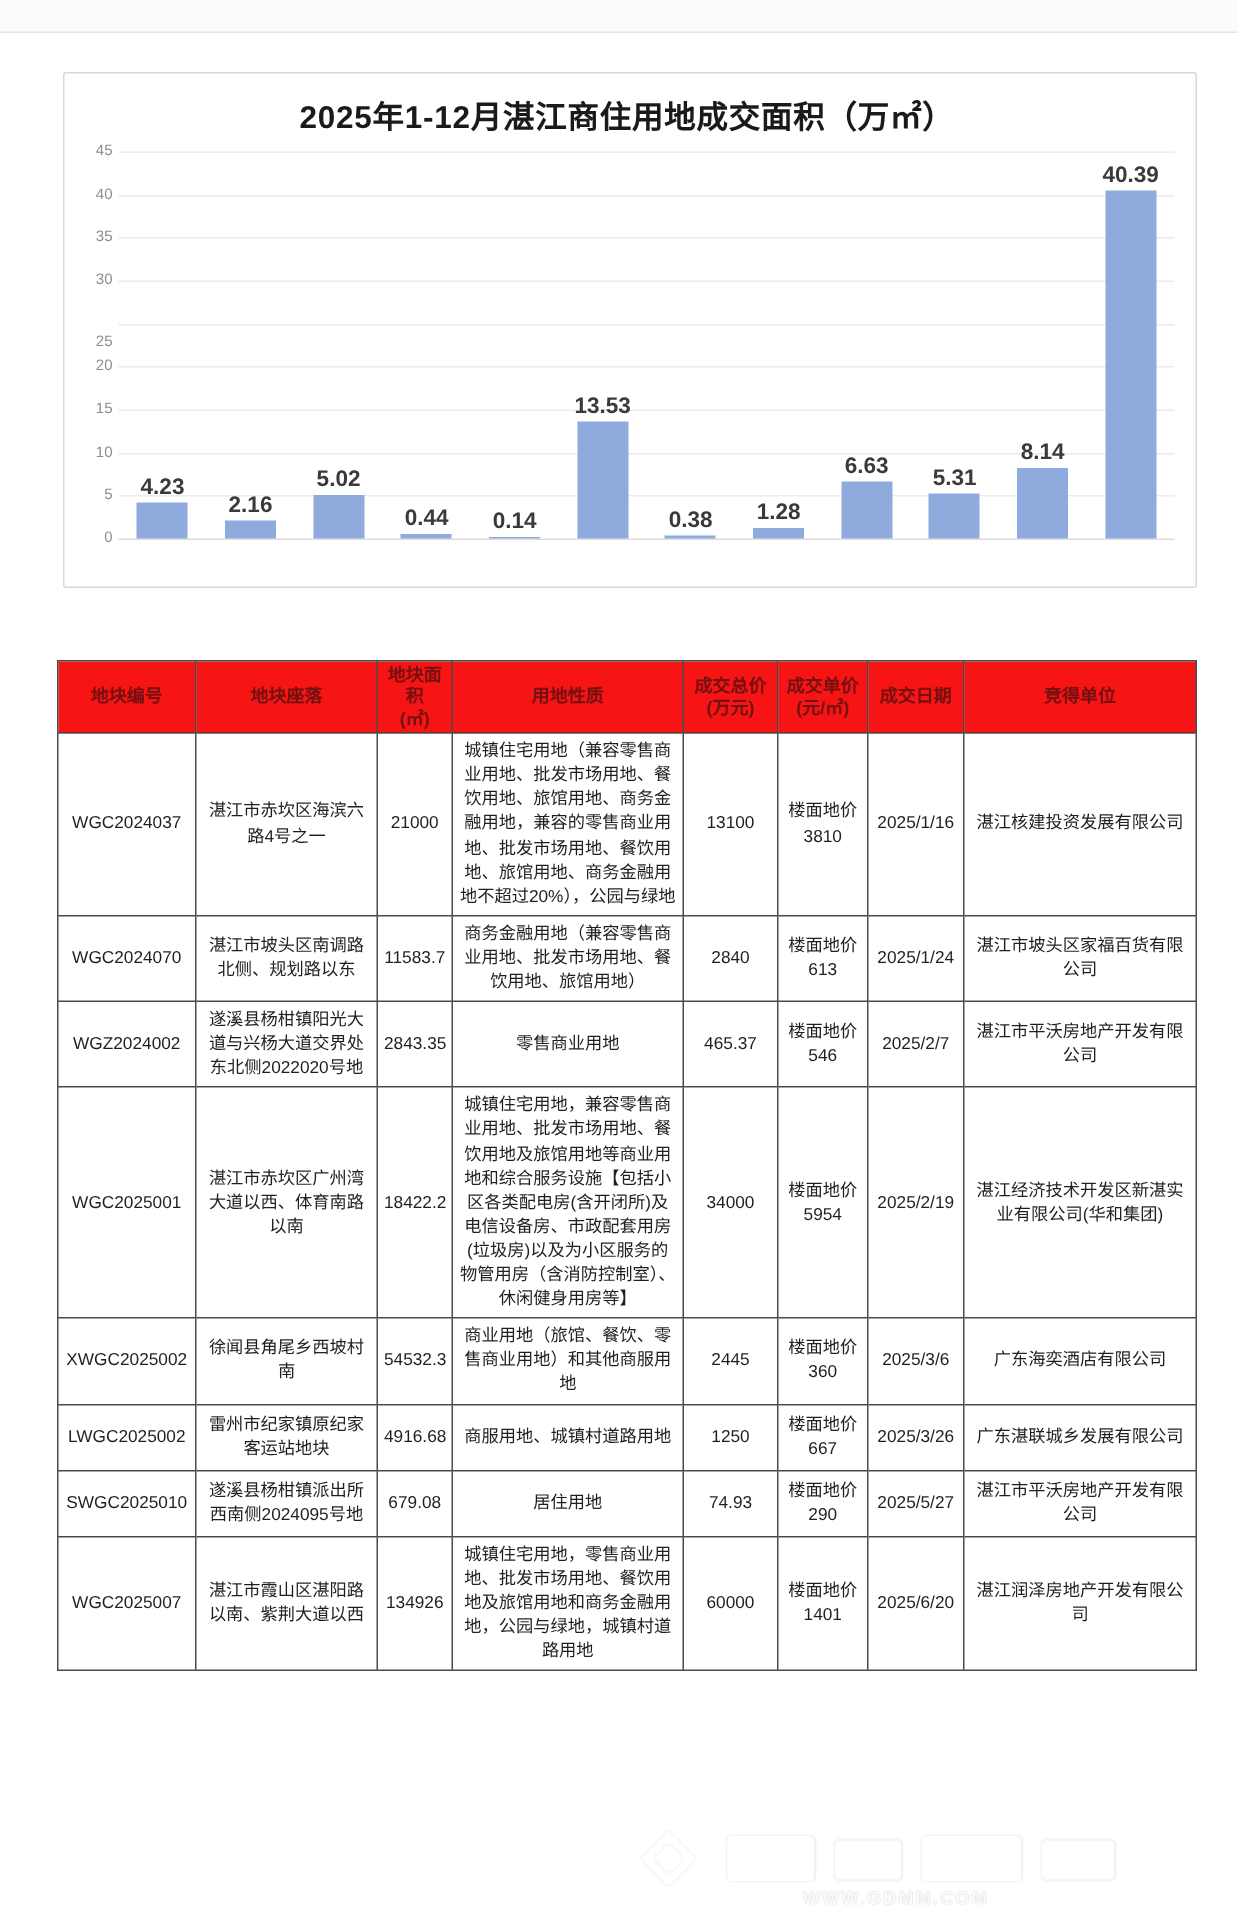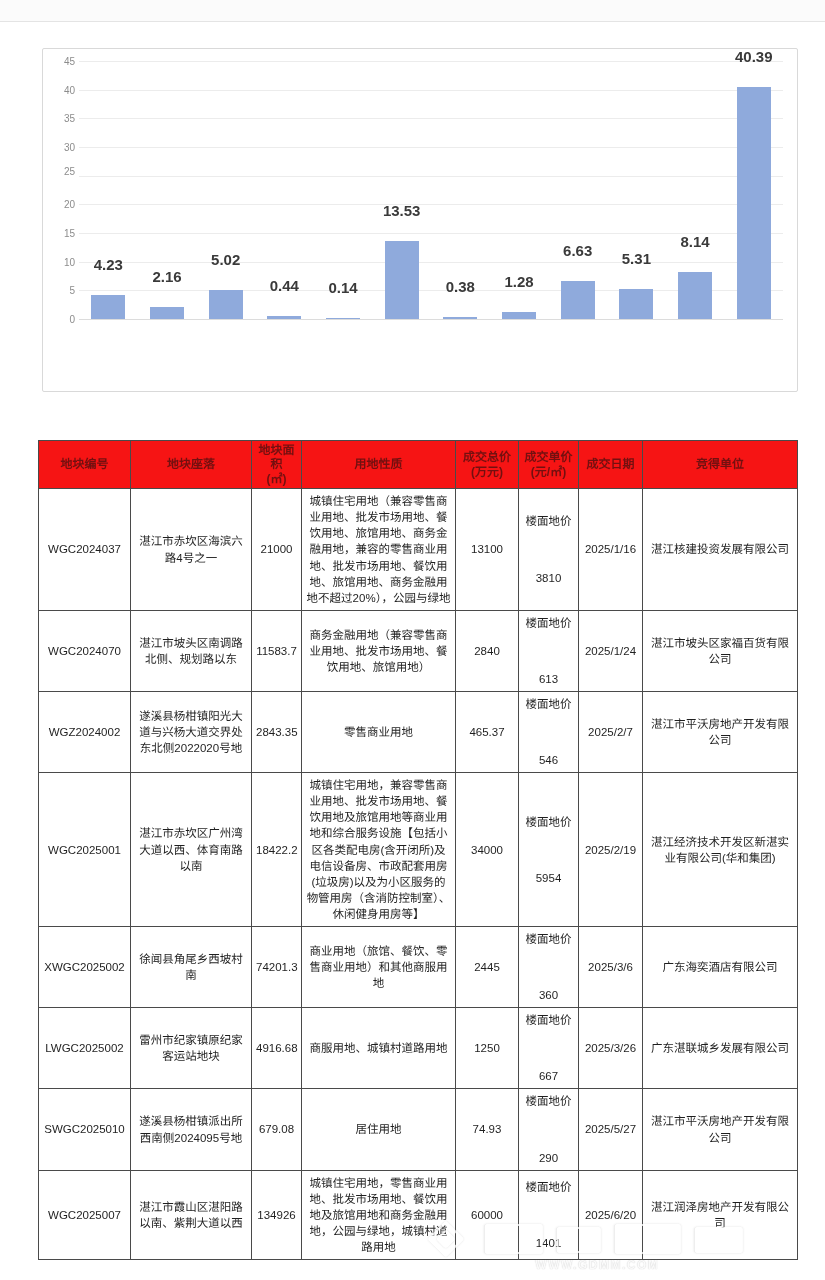--- a/index.html
+++ b/index.html
@@ -14,38 +14,38 @@
     border:1px solid #d9d9d9; border-radius:2px; background:#fff; padding:12px 14px 6px 10px; }
   .chart-title { text-align:center; font-size:21px; font-weight:bold; color:#1a1a1a; letter-spacing:0.5px; margin-bottom:10px; }
   .chart-body { display:flex; }
   .y-axis { position:relative; width:26px; height:258px; flex:none; }
   .y-tick { position:absolute; right:4px; font-size:10px; color:#8c8c8c; transform:translateY(-50%); }
   .plot-wrap { flex:1; }
   .plot { position:relative; height:258px; }
   .gridline { position:absolute; left:0; right:0; height:1px; background:#ececec; }
   .gridline.zero { background:#dcdcdc; }
   .bars { position:absolute; left:0; right:0; bottom:0; top:0; display:flex; align-items:flex-end; }
-  .bar-col { flex:1; display:flex; flex-direction:column; align-items:center; justify-content:flex-end;gap:20px; }
+  .bar-col { flex:1; display:flex; flex-direction:column; align-items:center; justify-content:flex-end; }
   .bar-val { font-size:15px; font-weight:bold; color:#3a3a3a; margin-bottom:2px; white-space:nowrap; }
   .bar { width:34px; background:#8faadc; }
   .x-labels { display:flex; margin-top:5px; }
   .x-tick { flex:1; text-align:center; font-size:11px; color:#4d4d4d; white-space:nowrap; }
 
   
   .table-wrap { margin:48px 0 0 38px; }
   table.land { width:759px; table-layout:fixed; border-collapse:collapse; }
   table.land th, table.land td { border:1px solid #4a4a4a; text-align:center; vertical-align:middle; }
   table.land thead th { background:#f61414; color:#731010; font-weight:bold; font-size:12px;
     height:38px; white-space:pre-line; line-height:1.2; padding:2px 1px; }
   table.land tbody tr { height:44px; }
   table.land td { font-size:11.5px; color:#1f1f1f; line-height:1.4; padding:4px 4px; }
   td.c-id { font-size:12px; }
   td.c-usage, td.c-loc { padding:4px 5px; }
   .unit-label { display:block; }
-  .unit-value { display:block;margin-top:40px; }
+  .unit-value { display:block; }
 
   
   .watermark { position:absolute; left:50%; transform:translateX(6%); bottom:0; width:330px; height:56px;
     pointer-events:none; opacity:.9; }
   .wm-marks { position:relative; height:34px; }
   .wm-bar { position:absolute; border:2px solid rgba(255,255,255,.85); box-shadow:0 0 2px rgba(150,150,150,.35); border-radius:3px; }
   .wm-x1 { left:0; top:2px; width:26px; height:26px; transform:rotate(45deg); border-radius:2px; }
   .wm-x2 { left:6px; top:8px; width:14px; height:14px; transform:rotate(45deg); }
   .wm-b1 { left:52px; top:0; width:58px; height:30px; }
   .wm-b2 { left:124px; top:3px; width:44px; height:26px; }
@@ -53,28 +53,29 @@
   .wm-b4 { left:262px; top:3px; width:48px; height:26px; }
   .wm-url { text-align:center; font-size:12px; letter-spacing:1.5px; color:rgba(255,255,255,.92);
     text-shadow:0 0 1px rgba(130,130,130,.6); font-weight:bold; }
 </style>
 </head>
 <body>
 
 <div class="top-strip"></div>
 
 <div class="chart-card">
+  <div class="chart-title">2025年1-12月湛江商住用地成交面积（万㎡）</div>
   <div class="chart-body">
     <div class="y-axis">
         <div class="y-tick" style="top: 258px;">0</div>
         <div class="y-tick" style="top: 229.333px;">5</div>
         <div class="y-tick" style="top: 200.667px;">10</div>
         <div class="y-tick" style="top: 172px;">15</div>
         <div class="y-tick" style="top: 143.333px;">20</div>
-        <div class="y-tick" style="top: 110px;">25</div>
+        <div class="y-tick" style="top: 127px;">25</div>
         <div class="y-tick" style="top: 86px;">30</div>
         <div class="y-tick" style="top: 57.3333px;">35</div>
         <div class="y-tick" style="top: 28.6667px;">40</div>
         <div class="y-tick" style="top: 0px;">45</div>
       </div>
     <div class="plot-wrap">
       <div class="plot">
         <div class="gridline zero" style="top: 258px;"></div>
           <div class="gridline" style="top: 229.333px;"></div>
           <div class="gridline" style="top: 200.667px;"></div>
@@ -216,21 +217,21 @@
           <td class="c-unit">
             <span class="unit-label">楼面地价</span>
             <span class="unit-value">5954</span>
           </td>
           <td class="c-date">2025/2/19</td>
           <td class="c-win">湛江经济技术开发区新湛实业有限公司(华和集团)</td>
         </tr>
         <tr>
           <td class="c-id">XWGC2025002</td>
           <td class="c-loc">徐闻县角尾乡西坡村南</td>
-          <td class="c-area">74201.3</td>
+          <td class="c-area">54532.3</td>
           <td class="c-usage">商业用地（旅馆、餐饮、零售商业用地）和其他商服用地</td>
           <td class="c-total">2445</td>
           <td class="c-unit">
             <span class="unit-label">楼面地价</span>
             <span class="unit-value">360</span>
           </td>
           <td class="c-date">2025/3/6</td>
           <td class="c-win">广东海奕酒店有限公司</td>
         </tr>
         <tr>

